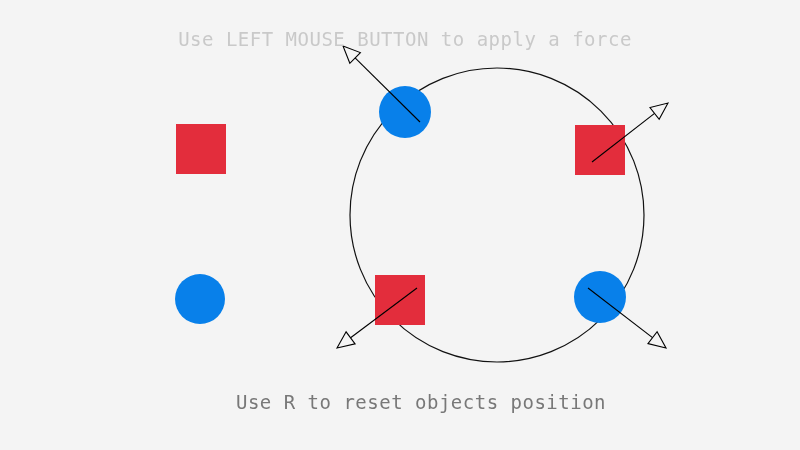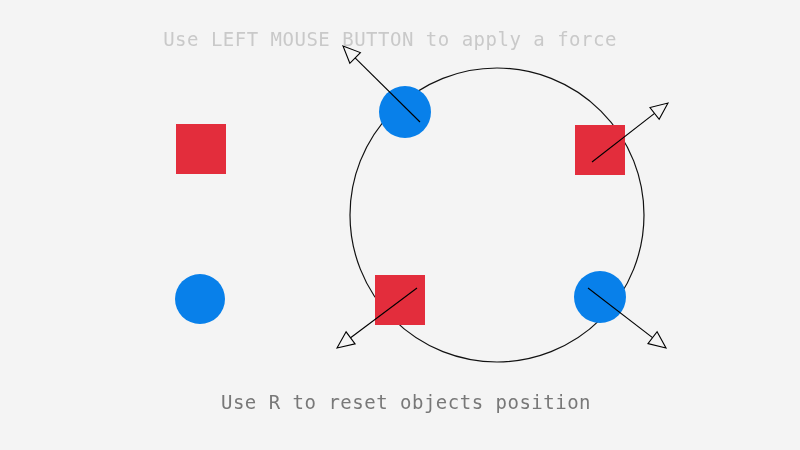--- a/index.html
+++ b/index.html
@@ -23,21 +23,21 @@
   #scene-svg {
     position: absolute;
     left: 0;
     top: 0;
     width: 800px;
     height: 450px;
     display: block;
   }
   .hint-text {
     position: absolute;
-    left: 0;
+    left: 15px;
     width: 780px;
     text-align: center;
     white-space: pre;
     font-family: "DejaVu Sans Mono", monospace;
     letter-spacing: 0.5px;
     user-select: none;
   }
   #hint-top {
     top: 28px;
     font-size: 19px;

